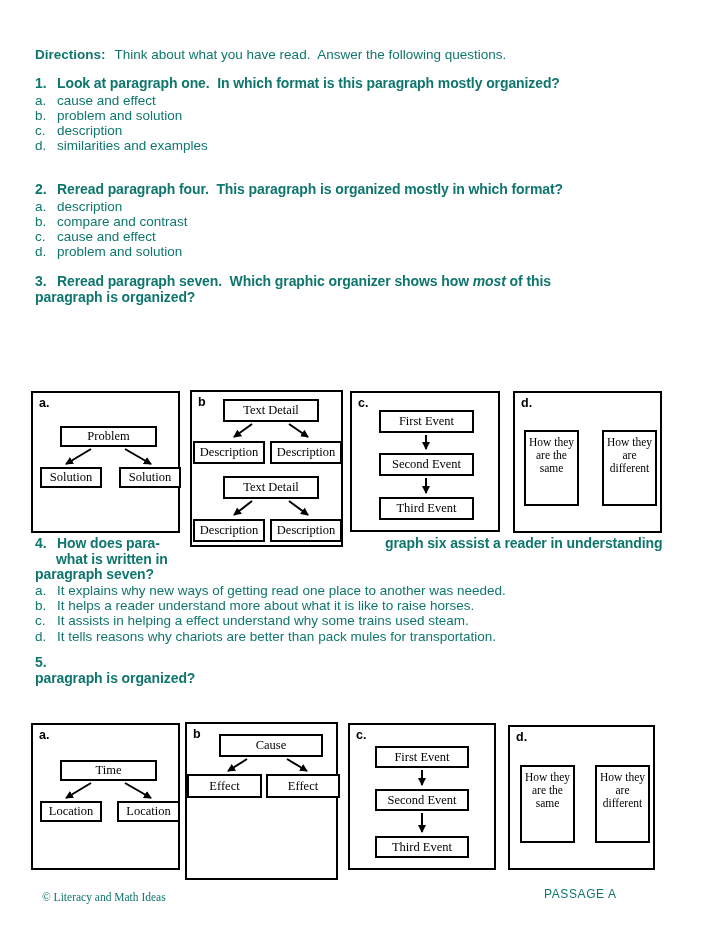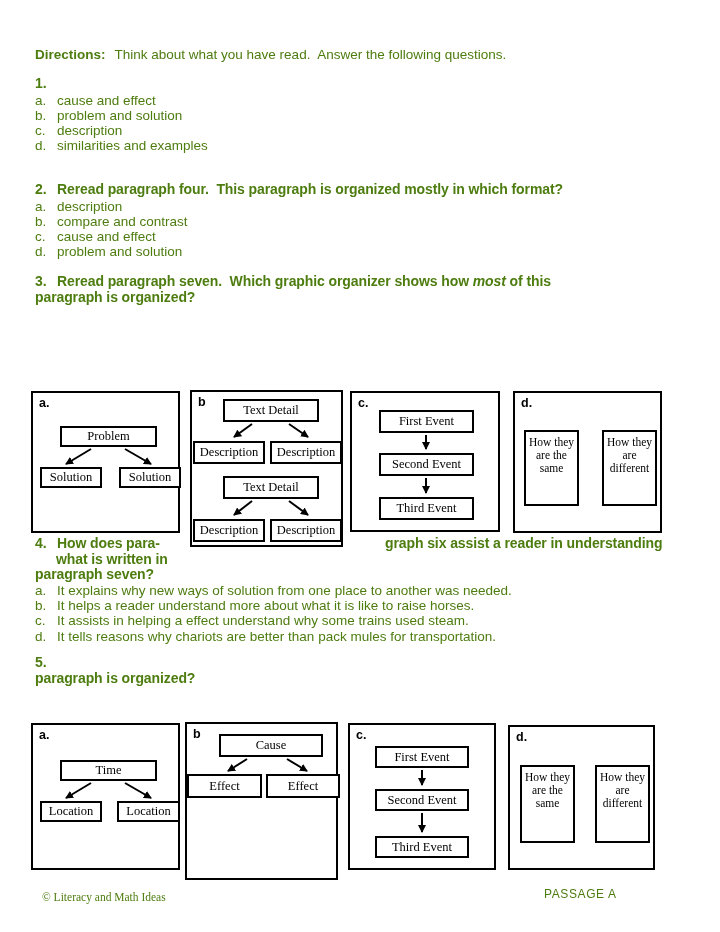--- a/index.html
+++ b/index.html
@@ -1,19 +1,19 @@
 <!DOCTYPE html>
 <html><head>
 <meta charset="utf-8">
 <style>
   * { margin:0; padding:0; box-sizing:border-box; }
   body { background:#e8e8e8; }
   #page { position:relative; width:720px; height:932px; background:#ffffff; overflow:hidden;
           color:#000; }
-  .txt { position:absolute; color:#4d7c0f; font-family:"Liberation Sans", sans-serif; }
+  .txt { position:absolute; color:#0f766e; font-family:"Liberation Sans", sans-serif; }
   .qh  { font-weight:bold; font-size:14px; line-height:15.5px; letter-spacing:-0.1px; }
   .pre { white-space:pre-wrap; }
   .hrow, .opt { display:flex; }
   .num { width:22px; flex-shrink:0; }
   .opt { font-size:13.5px; line-height:15.2px; }
   .dirlbl { font-weight:bold; font-size:13.5px; }
   .dirtxt { font-size:13.5px; padding-left:9px; }
   .org { position:absolute; border:2px solid #000; background:#fff; }
   .olabel { position:absolute; left:6px; top:3px; font-family:"Liberation Sans", sans-serif;
             font-size:12.5px; font-weight:600; }
@@ -31,20 +31,21 @@
 
 <div id="page">
 
   <div class="txt" style="left:35px; top:45px; width:660px;">
     <span class="dirlbl">Directions:</span><span class="dirtxt pre">Think about what you have read.  Answer the following questions.</span>
   </div>
 
   <div class="txt" style="left:35px; top:76px; width:660px;">
     <div class="hrow qh">
       <span class="num">1.</span>
+      <span class="pre">Look at paragraph one.  In which format is this paragraph mostly organized?</span>
     </div>
     <div style="margin-top:1px;">
       <div class="opt">
         <span class="num">a.</span>
           <span class="pre">cause and effect</span>
         </div>
       <div class="opt">
         <span class="num">b.</span>
           <span class="pre">problem and solution</span>
         </div>
@@ -154,21 +155,21 @@
   <div class="txt qh hrow" style="left:35px; top:536px;">
     <span class="num">4.</span>
     <span class="pre">How does para-</span>
   </div>
   <div class="txt qh pre" style="left:350px; top:536px;margin-left:35px;">graph six assist a reader in understanding</div>
   <div class="txt qh pre" style="left:56px; top:552px;">what is written in</div>
   <div class="txt qh pre" style="left:35px; top:567px;">paragraph seven?</div>
   <div class="txt" style="left:35px; top:583px; width:660px;">
     <div class="opt">
       <span class="num">a.</span>
-        <span class="pre">It explains why new ways of solution from one place to another was needed.</span>
+        <span class="pre">It explains why new ways of getting read one place to another was needed.</span>
       </div>
     <div class="opt">
       <span class="num">b.</span>
         <span class="pre">It helps a reader understand more about what it is like to raise horses.</span>
       </div>
     <div class="opt">
       <span class="num">c.</span>
         <span class="pre">It assists in helping a effect understand why some trains used steam.</span>
       </div>
     <div class="opt">

